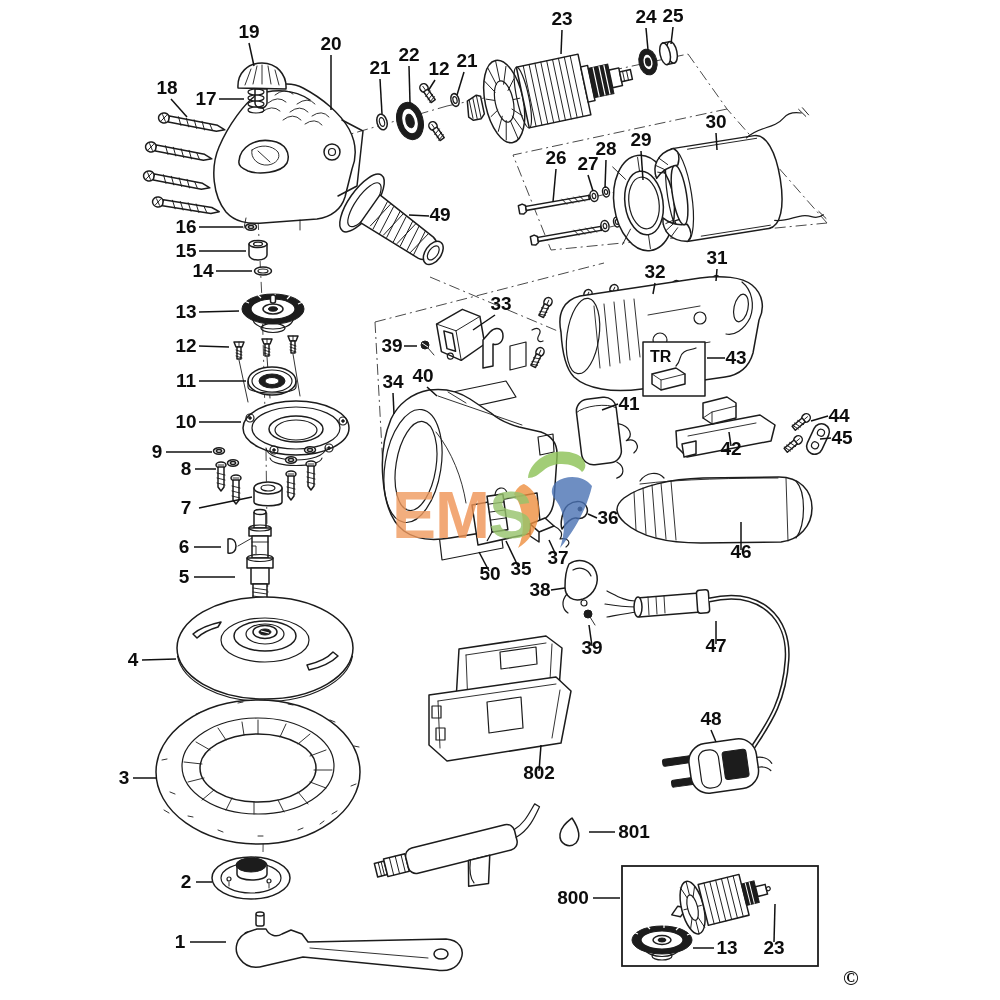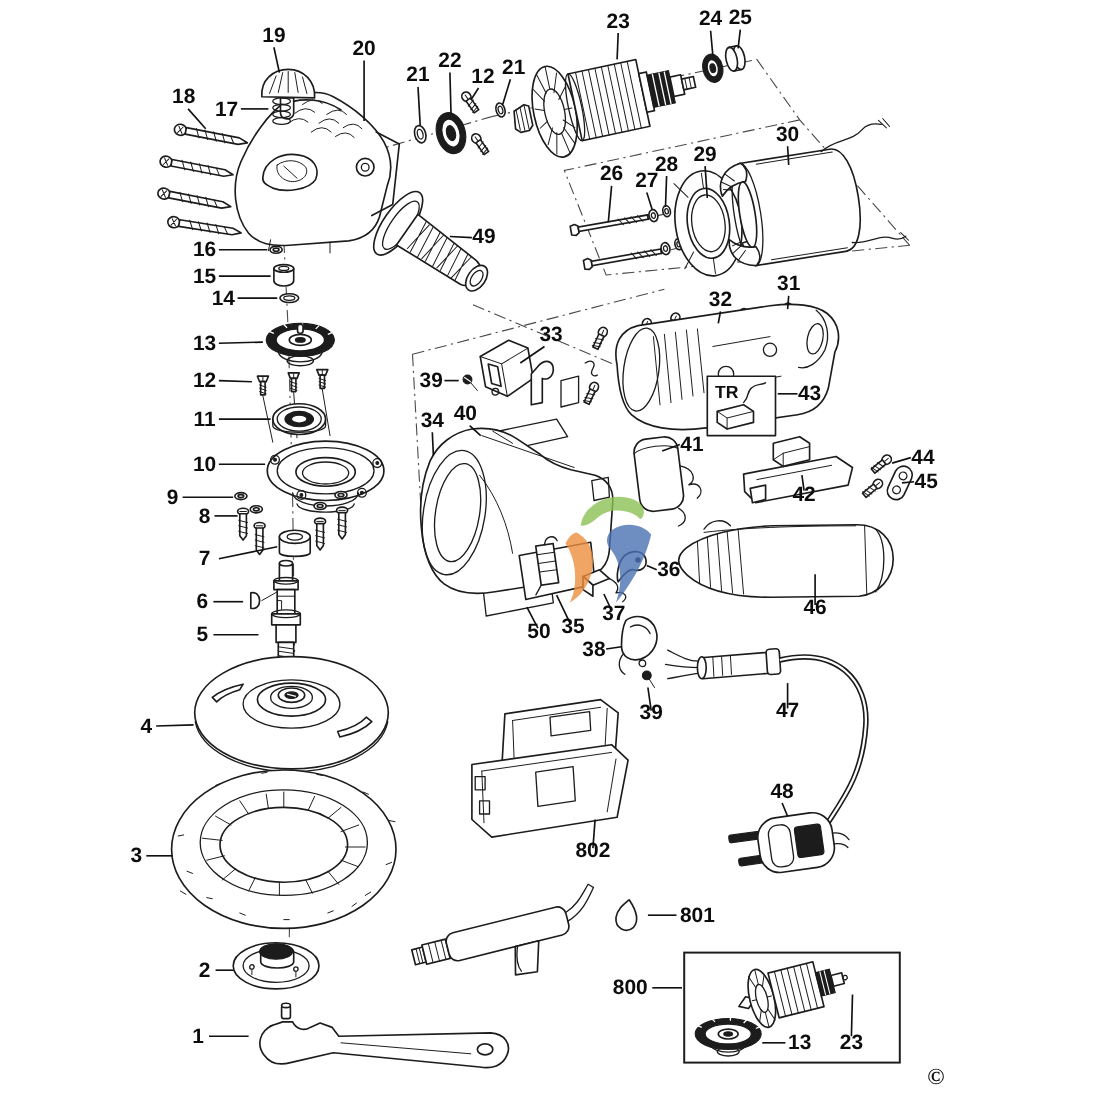--- a/index.html
+++ b/index.html
@@ -641,15 +641,16 @@
         <text x="573" y="904" class="callout">800</text>
         <line x1="190" y1="942" x2="226" y2="942" class="leader"></line>
         <text x="180" y="948" class="callout">1</text>
         <line x1="714" y1="948" x2="693" y2="948" class="leader"></line>
         <text x="727" y="954" class="callout">13</text>
         <line x1="774" y1="942" x2="775" y2="904" class="leader"></line>
         <text x="774" y="954" class="callout">23</text>
       </g>
 </svg>
 
+<div class="wm-text"><span style="color: rgb(240, 154, 94);">E</span><span style="color: rgb(239, 147, 85);">M</span><span style="color: rgb(150, 195, 107);">S</span></div>
 
 <div class="copyright">©</div>
 </div>
 
 </body></html>

